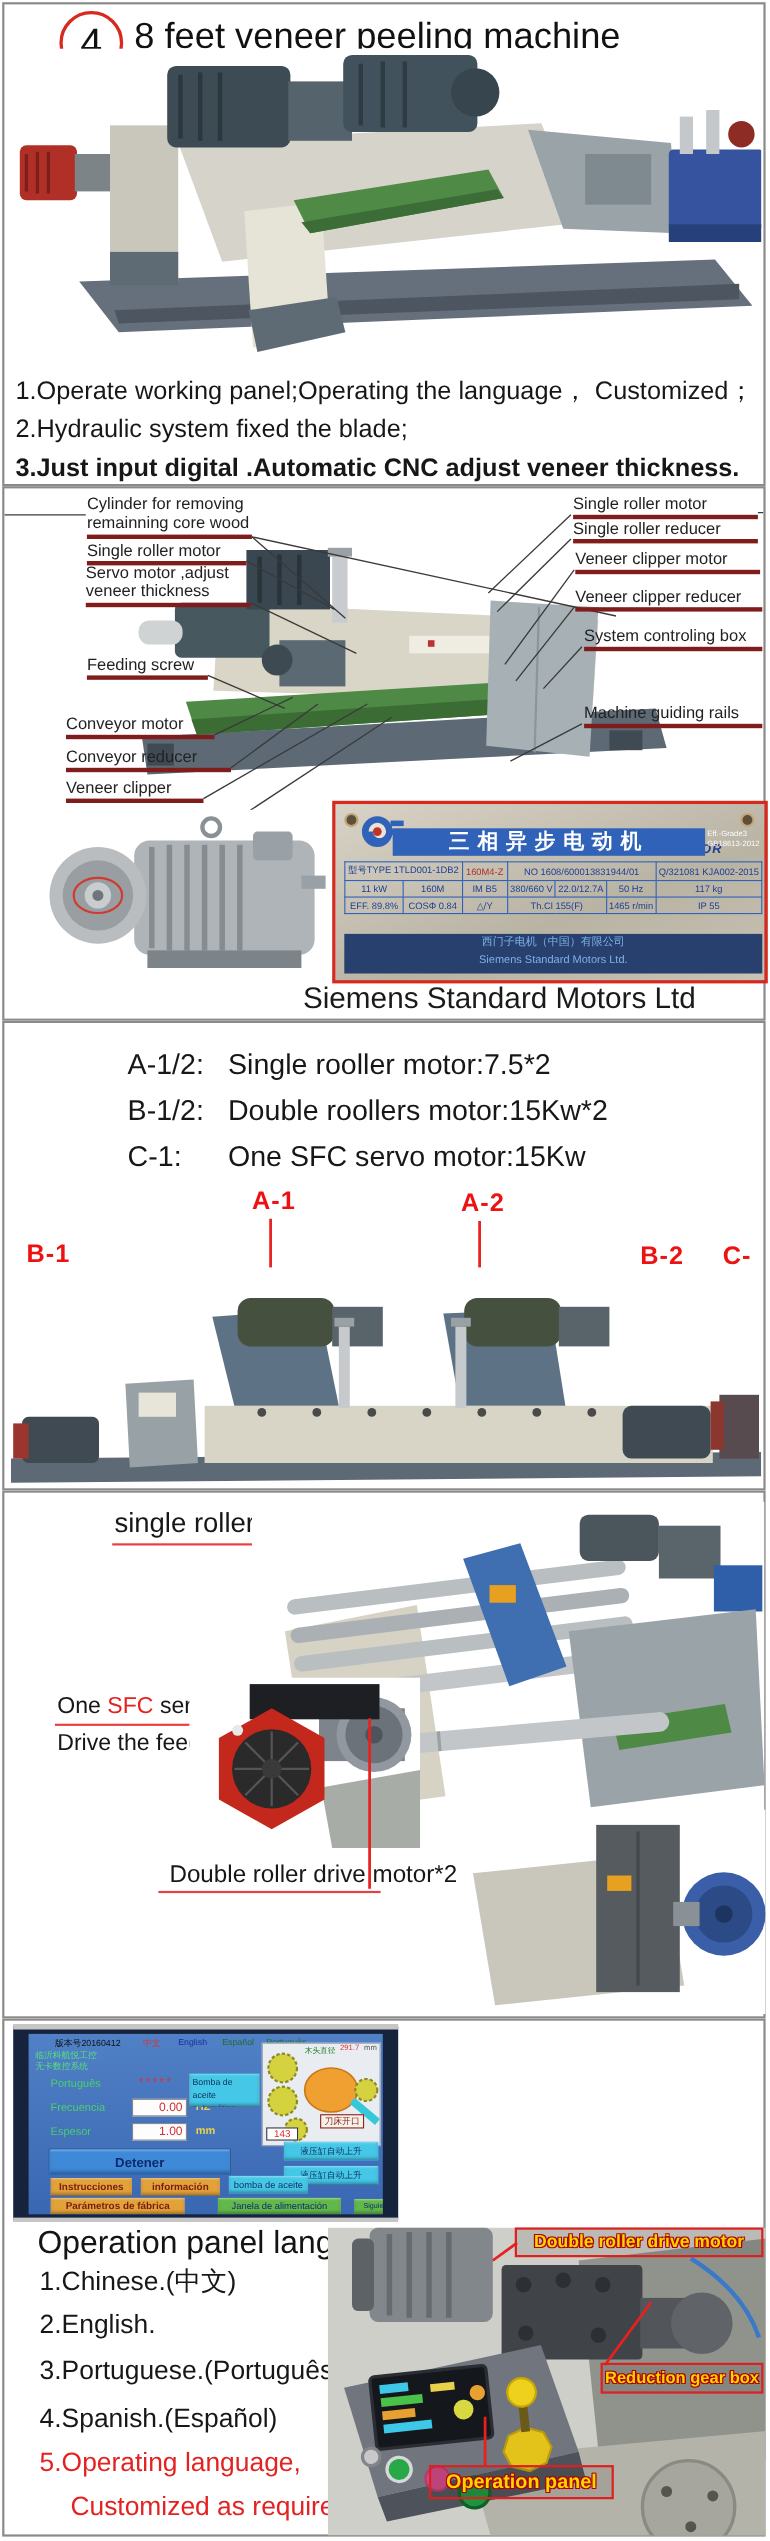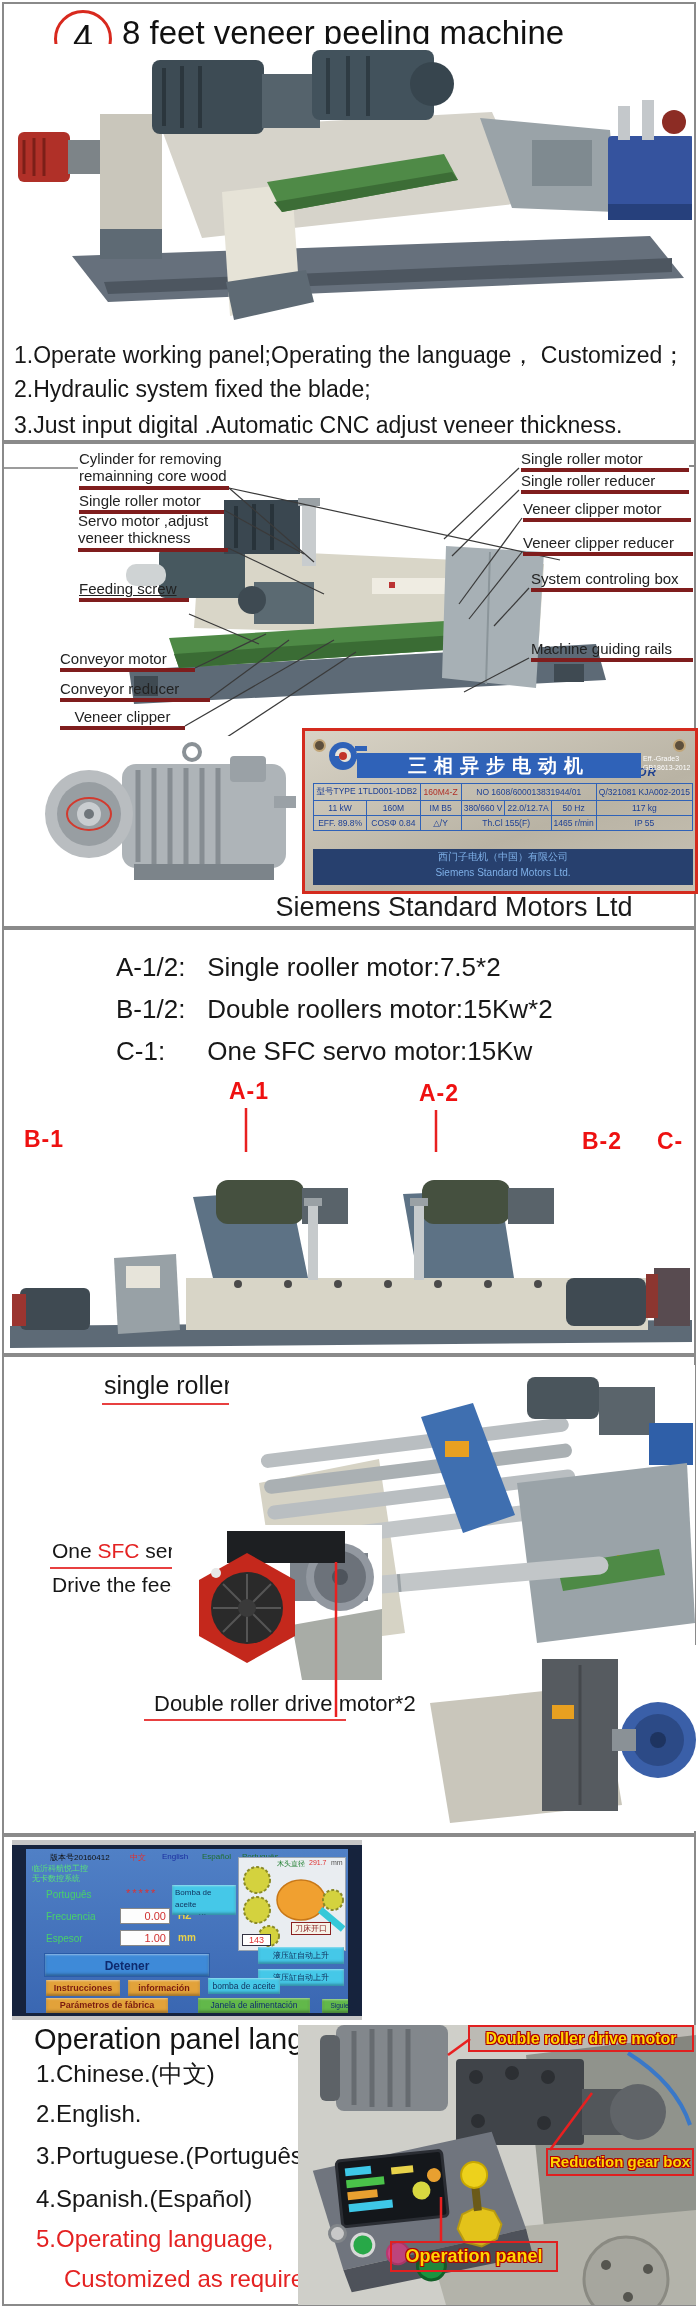--- a/index.html
+++ b/index.html
@@ -95,21 +95,21 @@
       <rect x="520" y="96" width="60" height="46" fill="#7f8a90"></rect>
       <rect x="596" y="92" width="86" height="72" rx="4" fill="#35539e"></rect>
       <rect x="606" y="62" width="12" height="34" fill="#c4c8cb"></rect>
       <rect x="630" y="56" width="12" height="40" fill="#c4c8cb"></rect>
       <circle cx="662" cy="78" r="12" fill="#8c2c24"></circle>
       <rect x="596" y="160" width="86" height="16" fill="#26407c"></rect>
     </svg>
 
     <div class="bullet" style="left:10px;top:336px;">1.Operate working panel;Operating the language， Customized；</div>
     <div class="bullet" style="left:10px;top:372px;">2.Hydraulic system fixed the blade;</div>
-    <div class="bullet" style="left:10px;top:408px;">3.Just input digital .Automatic CNC adjust veneer thickness.</div>
+    <div class="bullet" style="left:10px;top:408px;font-weight:bold;">3.Just input digital .Automatic CNC adjust veneer thickness.</div>
   </div>
 
   <div class="sec" style="top:442px;height:486px;">
 
     <svg class="ill" style="left:70px;top:44px;" width="560" height="235" viewBox="0 0 560 235">
       <rect width="560" height="235" fill="#ffffff"></rect>
       <polygon points="55,182 522,156 532,192 60,216" fill="#5d6a76"></polygon>
       <polygon points="125,60 470,76 465,150 120,140" fill="#d9d6c8"></polygon>
       <rect x="298" y="90" width="150" height="16" fill="#efece2"></rect>
       <circle cx="430" cy="98" r="5" fill="#c9a227"></circle>
@@ -152,24 +152,24 @@
         <line x1="525" y1="144" x2="490" y2="182"></line>
         <line x1="525" y1="214" x2="460" y2="248"></line>
       </g>
     </svg>
 
     <div class="dlbl" style="left:75px;top:6px;width:150px;">Cylinder for removing
 remainning core wood</div>
     <div class="dlbl" style="left:75px;top:48px;width:145px;">Single roller motor</div>
     <div class="dlbl" style="left:74px;top:68px;width:150px;">Servo motor ,adjust
 veneer thickness</div>
-    <div class="dlbl" style="left:75px;top:136px;width:110px;text-decoration:underline;">Feeding screw</div>
+    <div class="dlbl" style="left:75px;top:152px;width:110px;">Feeding screw</div>
     <div class="dlbl" style="left:56px;top:206px;width:135px;">Conveyor motor</div>
     <div class="dlbl" style="left:56px;top:236px;width:150px;">Conveyor reducer</div>
-    <div class="dlbl" style="left:56px;top:264px;width:125px;text-align:center;">Veneer clipper</div>
+    <div class="dlbl" style="left:56px;top:264px;width:125px;">Veneer clipper</div>
     <div class="dlbl" style="left:56px;top:306px;width:120px;">Conveyor</div>
 
     <div class="dlbl" style="left:517px;top:6px;width:168px;">Single roller motor</div>
     <div class="dlbl" style="left:517px;top:28px;width:168px;">Single roller reducer</div>
     <div class="dlbl" style="left:519px;top:56px;width:168px;">Veneer clipper motor</div>
     <div class="dlbl" style="left:519px;top:90px;width:170px;">Veneer clipper reducer</div>
     <div class="dlbl" style="left:527px;top:126px;width:162px;">System controling box</div>
     <div class="dlbl" style="left:527px;top:196px;width:162px;">Machine guiding rails</div>
 
     <svg class="ill" style="left:30px;top:292px;" width="270" height="158" viewBox="0 0 270 158">

